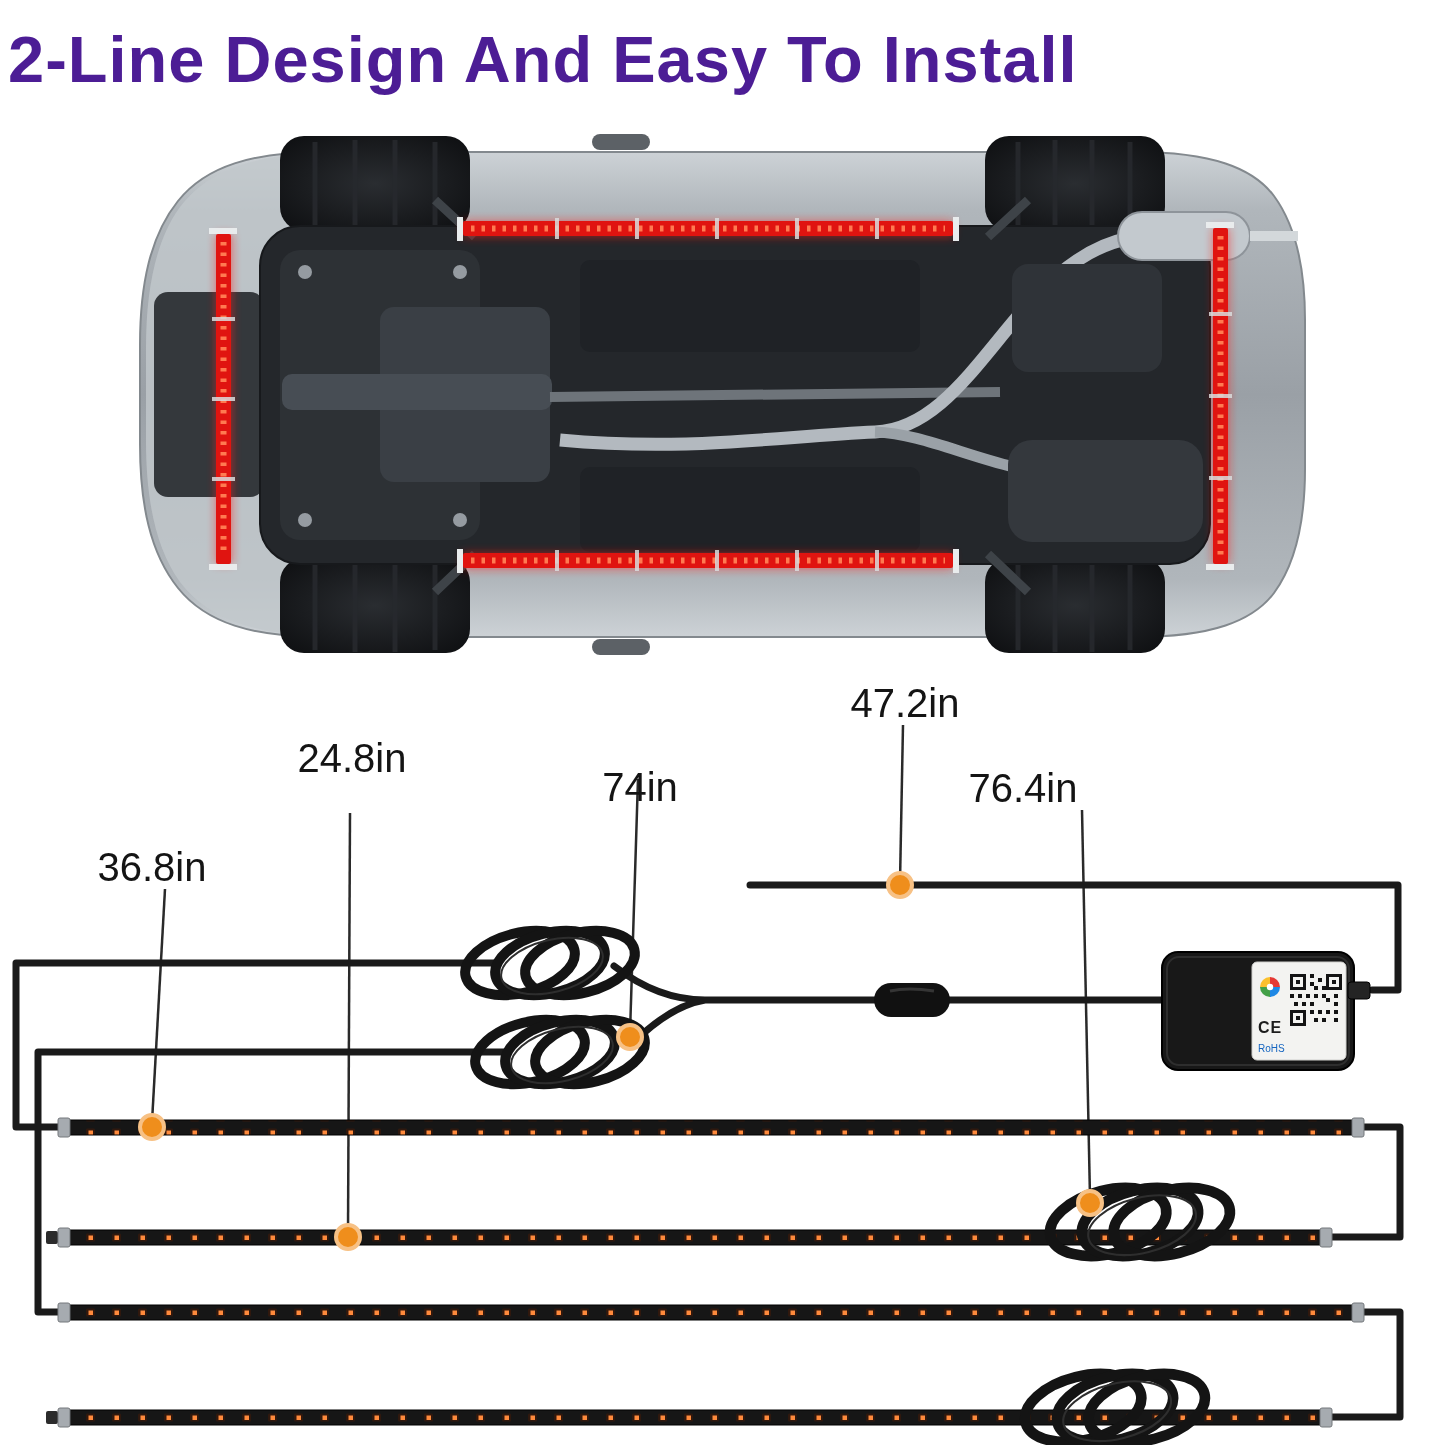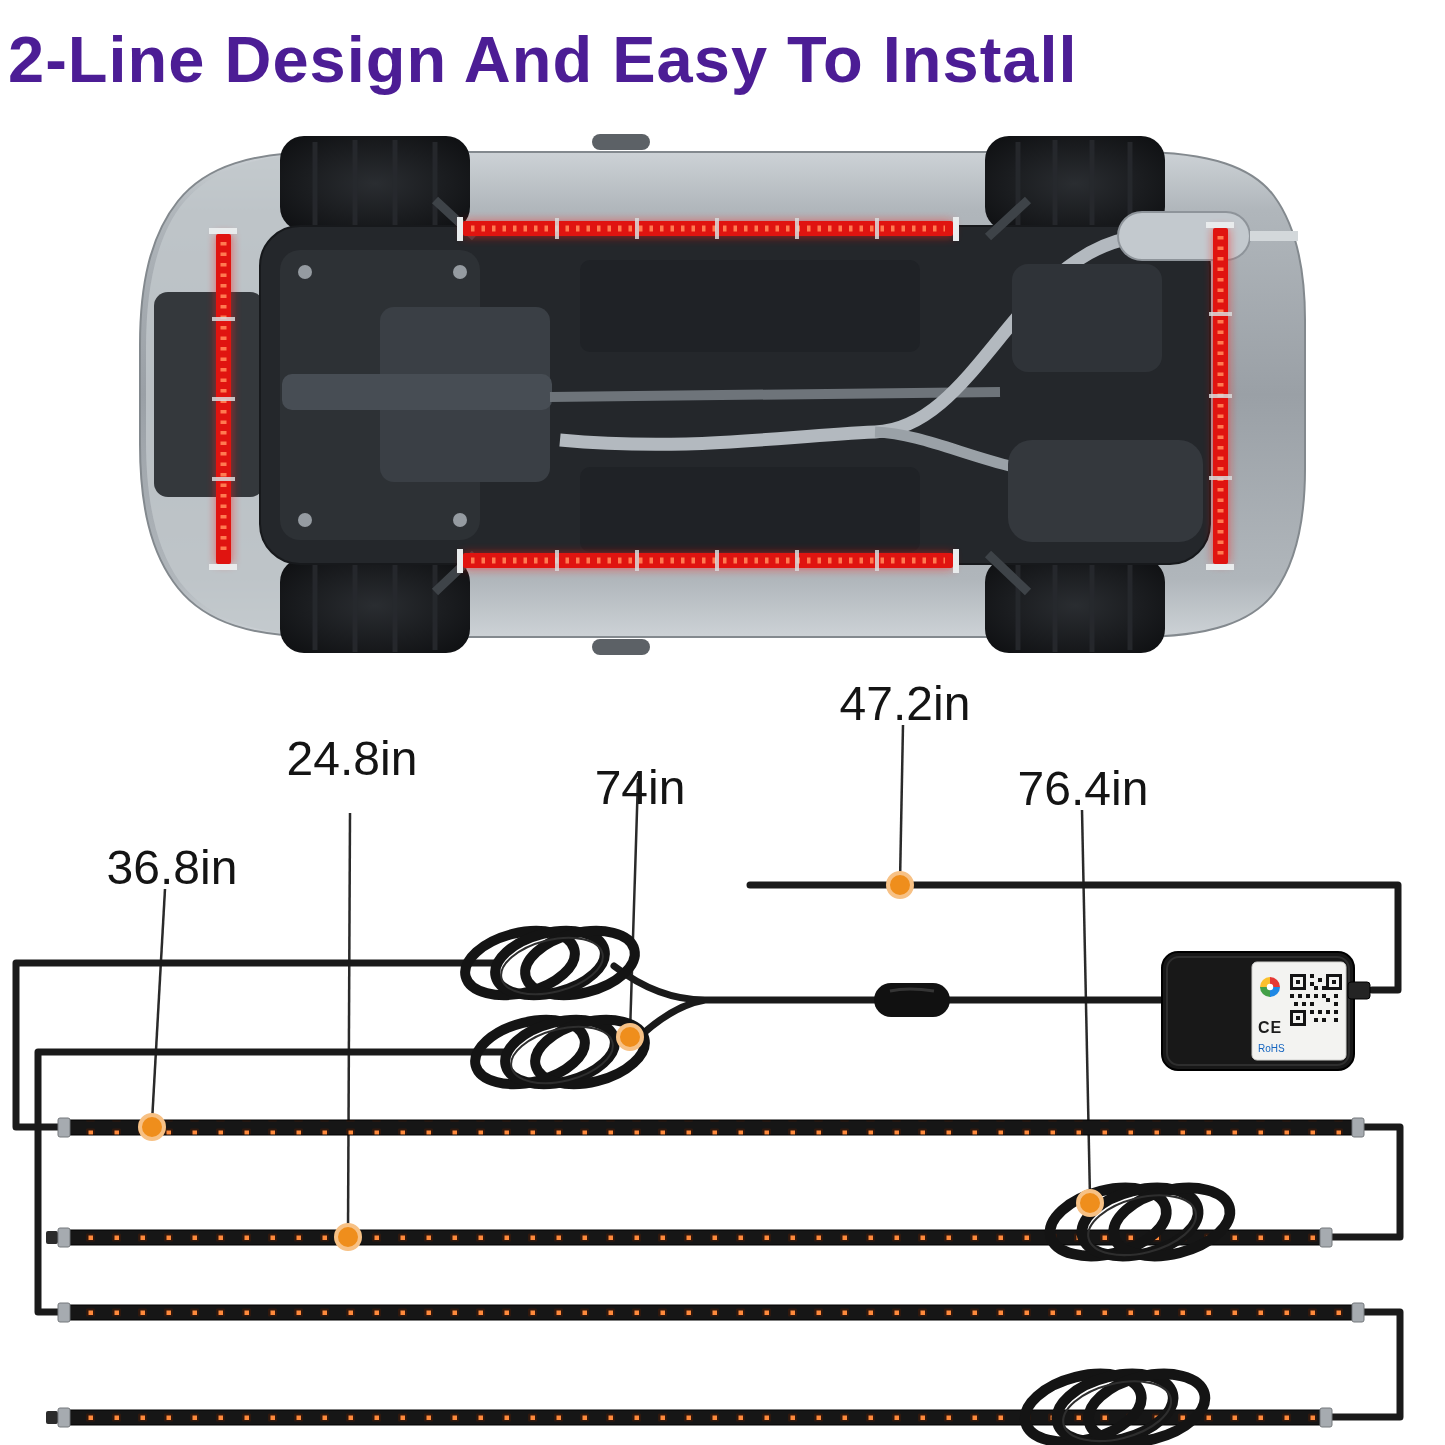--- a/index.html
+++ b/index.html
@@ -7,21 +7,21 @@
     position:relative;width:1445px;height:1445px;background:#ffffff;overflow:hidden;
     font-family:"Liberation Sans",sans-serif;
   }
   .title{
     position:absolute;top:14px;left:0;width:100%;margin:8px;text-align:left;
     font-size:65px;font-weight:800;letter-spacing:1px;color:#4c1d95;
     font-family:"Liberation Sans",sans-serif;
   }
   .mlabel{
     position:absolute;transform:translate(-50%,-50%);
-    font-size:48px;color:#141414;white-space:nowrap;
+    font-size:40px;color:#141414;white-space:nowrap;
   }
   svg.scene{position:absolute;left:0;top:0;}
 </style>
 </head>
 <body>
 
 <div class="canvas">
 
   <h1 class="title">2-Line Design And Easy To Install</h1>
 
@@ -220,19 +220,19 @@
 
     <g fill="#ef8e1c" stroke="#f7c185" stroke-width="4">
       <circle cx="152" cy="1127" r="12"></circle>
       <circle cx="348" cy="1237" r="12"></circle>
       <circle cx="630" cy="1037" r="12"></circle>
       <circle cx="900" cy="885" r="12"></circle>
       <circle cx="1090" cy="1203" r="12"></circle>
     </g>
   </svg>
 
-  <div class="mlabel" style="left:172px;top:867px">36.8in</div>
+  <div class="mlabel" style="left:152px;top:867px">36.8in</div>
   <div class="mlabel" style="left:352px;top:758px">24.8in</div>
   <div class="mlabel" style="left:640px;top:787px">74in</div>
   <div class="mlabel" style="left:905px;top:703px">47.2in</div>
-  <div class="mlabel" style="left:1083px;top:788px">76.4in</div>
+  <div class="mlabel" style="left:1023px;top:788px">76.4in</div>
 
 </div>
 
 </body></html>

